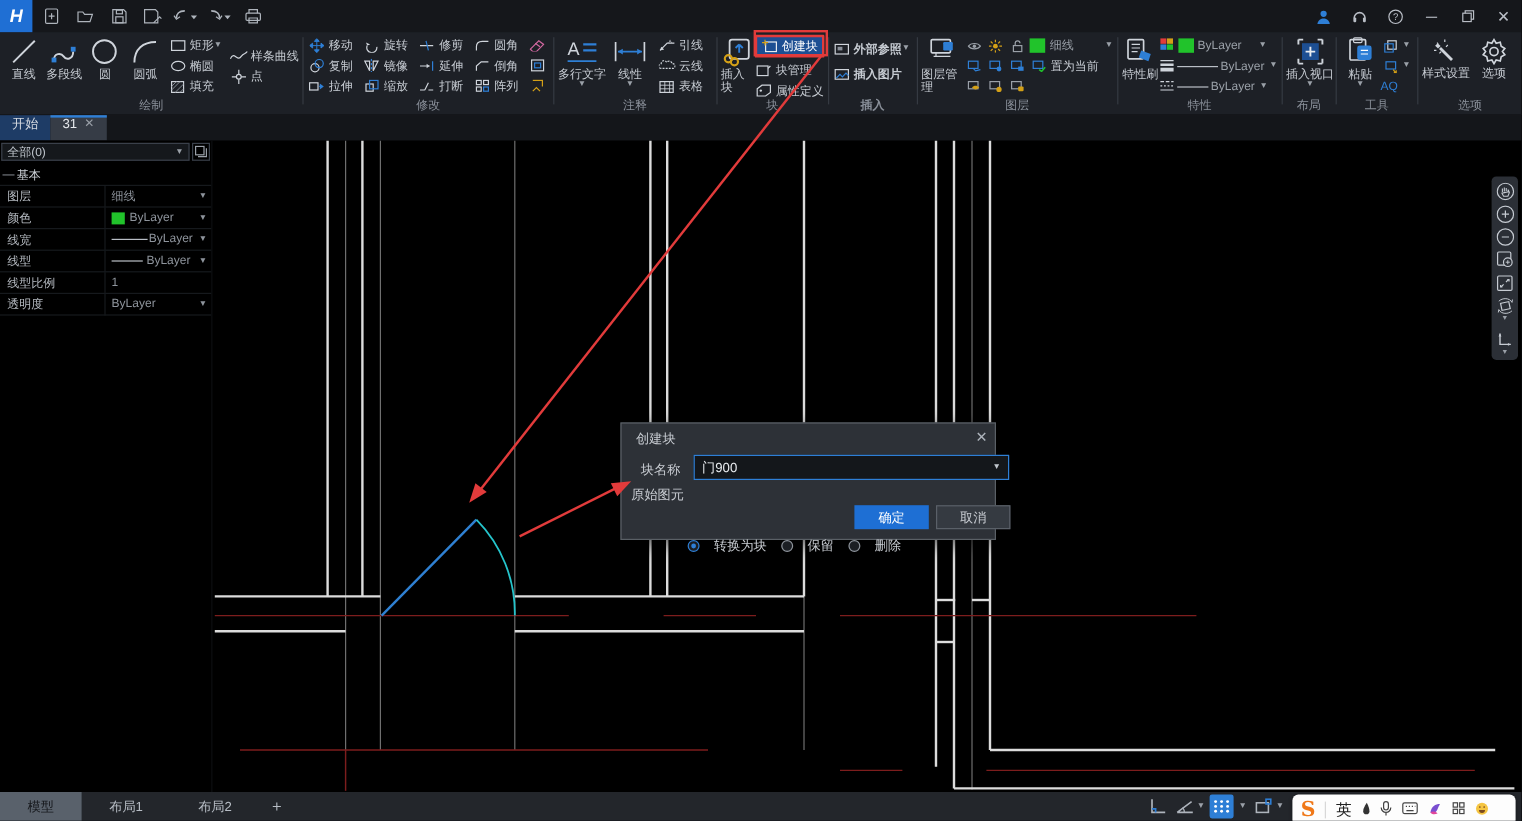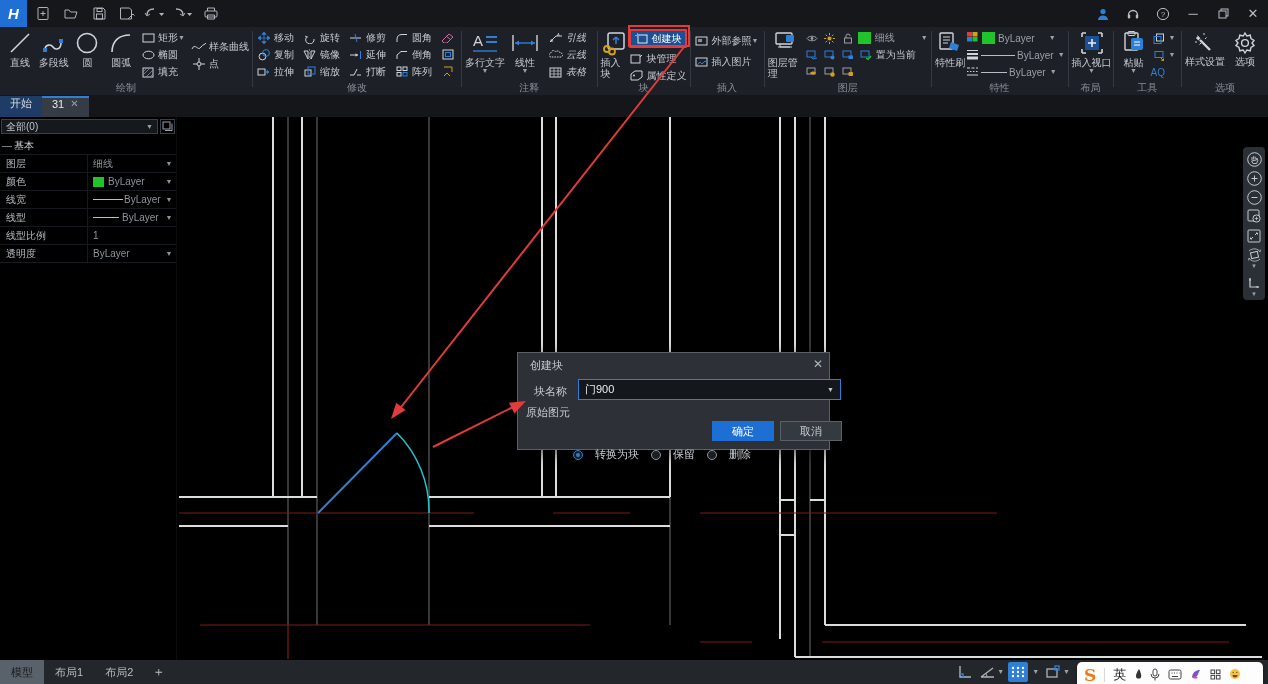--- a/index.html
+++ b/index.html
@@ -85,21 +85,21 @@
      display:flex; align-items:center; justify-content:center; }
   #dlg-cancel { position:absolute; left:262px; top:68px; width:62px; height:20px; background:#353a41;
      border:1px solid #5a6068; color:#c8ccd2; display:flex; align-items:center; justify-content:center; }
 
   
   #overlay { position:absolute; left:0; top:0; width:1268px; height:684px; pointer-events:none; z-index:50; }
 
   
   #statusbar { position:absolute; left:0; top:660px; width:1268px; height:24px; background:#23262b;
      display:flex; align-items:center; font-size:11px; color:#b8bec6; }
-  .laytab { height:24px; padding:0 11px; display:flex; align-items:center; }
+  .laytab { height:24px; padding:0 23px; display:flex; align-items:center; }
   .laytab.active { background:#59616b; color:#17191d; }
   #addlayout { padding:0 8px; font-size:13px; }
   #sb-right { position:absolute; right:196px; display:flex; align-items:center; gap:2px; }
   .sbicon { height:20px; display:flex; align-items:center; justify-content:center; padding:0 2px; color:#aeb4bc; }
   .sbicon.active { background:#2e7fd6; border-radius:2px; }
   #ime { position:absolute; right:5px; top:2px; width:186px; height:26px; background:#fdfdfd; border-radius:5px;
      display:flex; align-items:center; padding:0 7px; gap:8px; color:#3a3f46; box-shadow:0 1px 3px rgba(0,0,0,.4); }
   #ime .s { color:#f07818; font-weight:bold; font-size:17px; font-family:"DejaVu Serif",serif; }
   #ime .div { width:1px; height:14px; background:#d8d8d8; }
   #ime .zh { font-size:13px; color:#222; }
@@ -436,21 +436,21 @@
           <div class="bicon">
               <svg width="30" height="24" viewBox="0 0 30 24">
                 <path d="M3 4v16M27 4v16" stroke="#cfd4db" stroke-width="1.4"></path>
                 <path d="M5 12h20" stroke="#2e7fd6" stroke-width="1.4"></path>
                 <path d="M5 12l4-2.4v4.8zM25 12l-4-2.4v4.8z" fill="#2e7fd6"></path>
               </svg>
             </div>
           <div class="blabel">线性</div>
           <div class="caret">▼</div>
           </div>
-        <div class="smallcol" style="margin-left:3px;font-style:italic;">
+        <div class="smallcol" style="margin-left:3px;">
           <div class="smallbtn">
             <span class="sicon">
                 <svg width="14" height="10" viewBox="0 0 14 10">
                   <path d="M1 9L7 3h6" fill="none" stroke="#cfd4db"></path>
                   <path d="M1 9l3.5-.8L2 5.9z" fill="#cfd4db"></path>
                   <text x="8" y="2.8" font-size="4" fill="#cfd4db">A</text>
                 </svg>
               </span>
             <span>引线</span>
             </div>
@@ -517,21 +517,21 @@
                 </svg>
               </span>
             <span>属性定义</span>
             </div>
         </div>
       </div>
       <div class="glabel">块</div>
     </div>
     <div class="rsep"></div>
 
-    <div class="rgroup" style="width:76px;">
+    <div class="rgroup" style="width:76px;font-weight:bold;">
       <div class="smallcol" style="margin-top:3px;">
         <div class="smallbtn">
           <span class="sicon">
               <svg width="13" height="10" viewBox="0 0 13 10">
                 <rect x="1" y="1" width="11" height="8" fill="none" stroke="#cfd4db"></rect>
                 <rect x="3" y="3" width="4" height="3" fill="#8a909a"></rect>
               </svg>
             </span>
           <span>外部参照</span>
             <span class="caret">▼</span>

